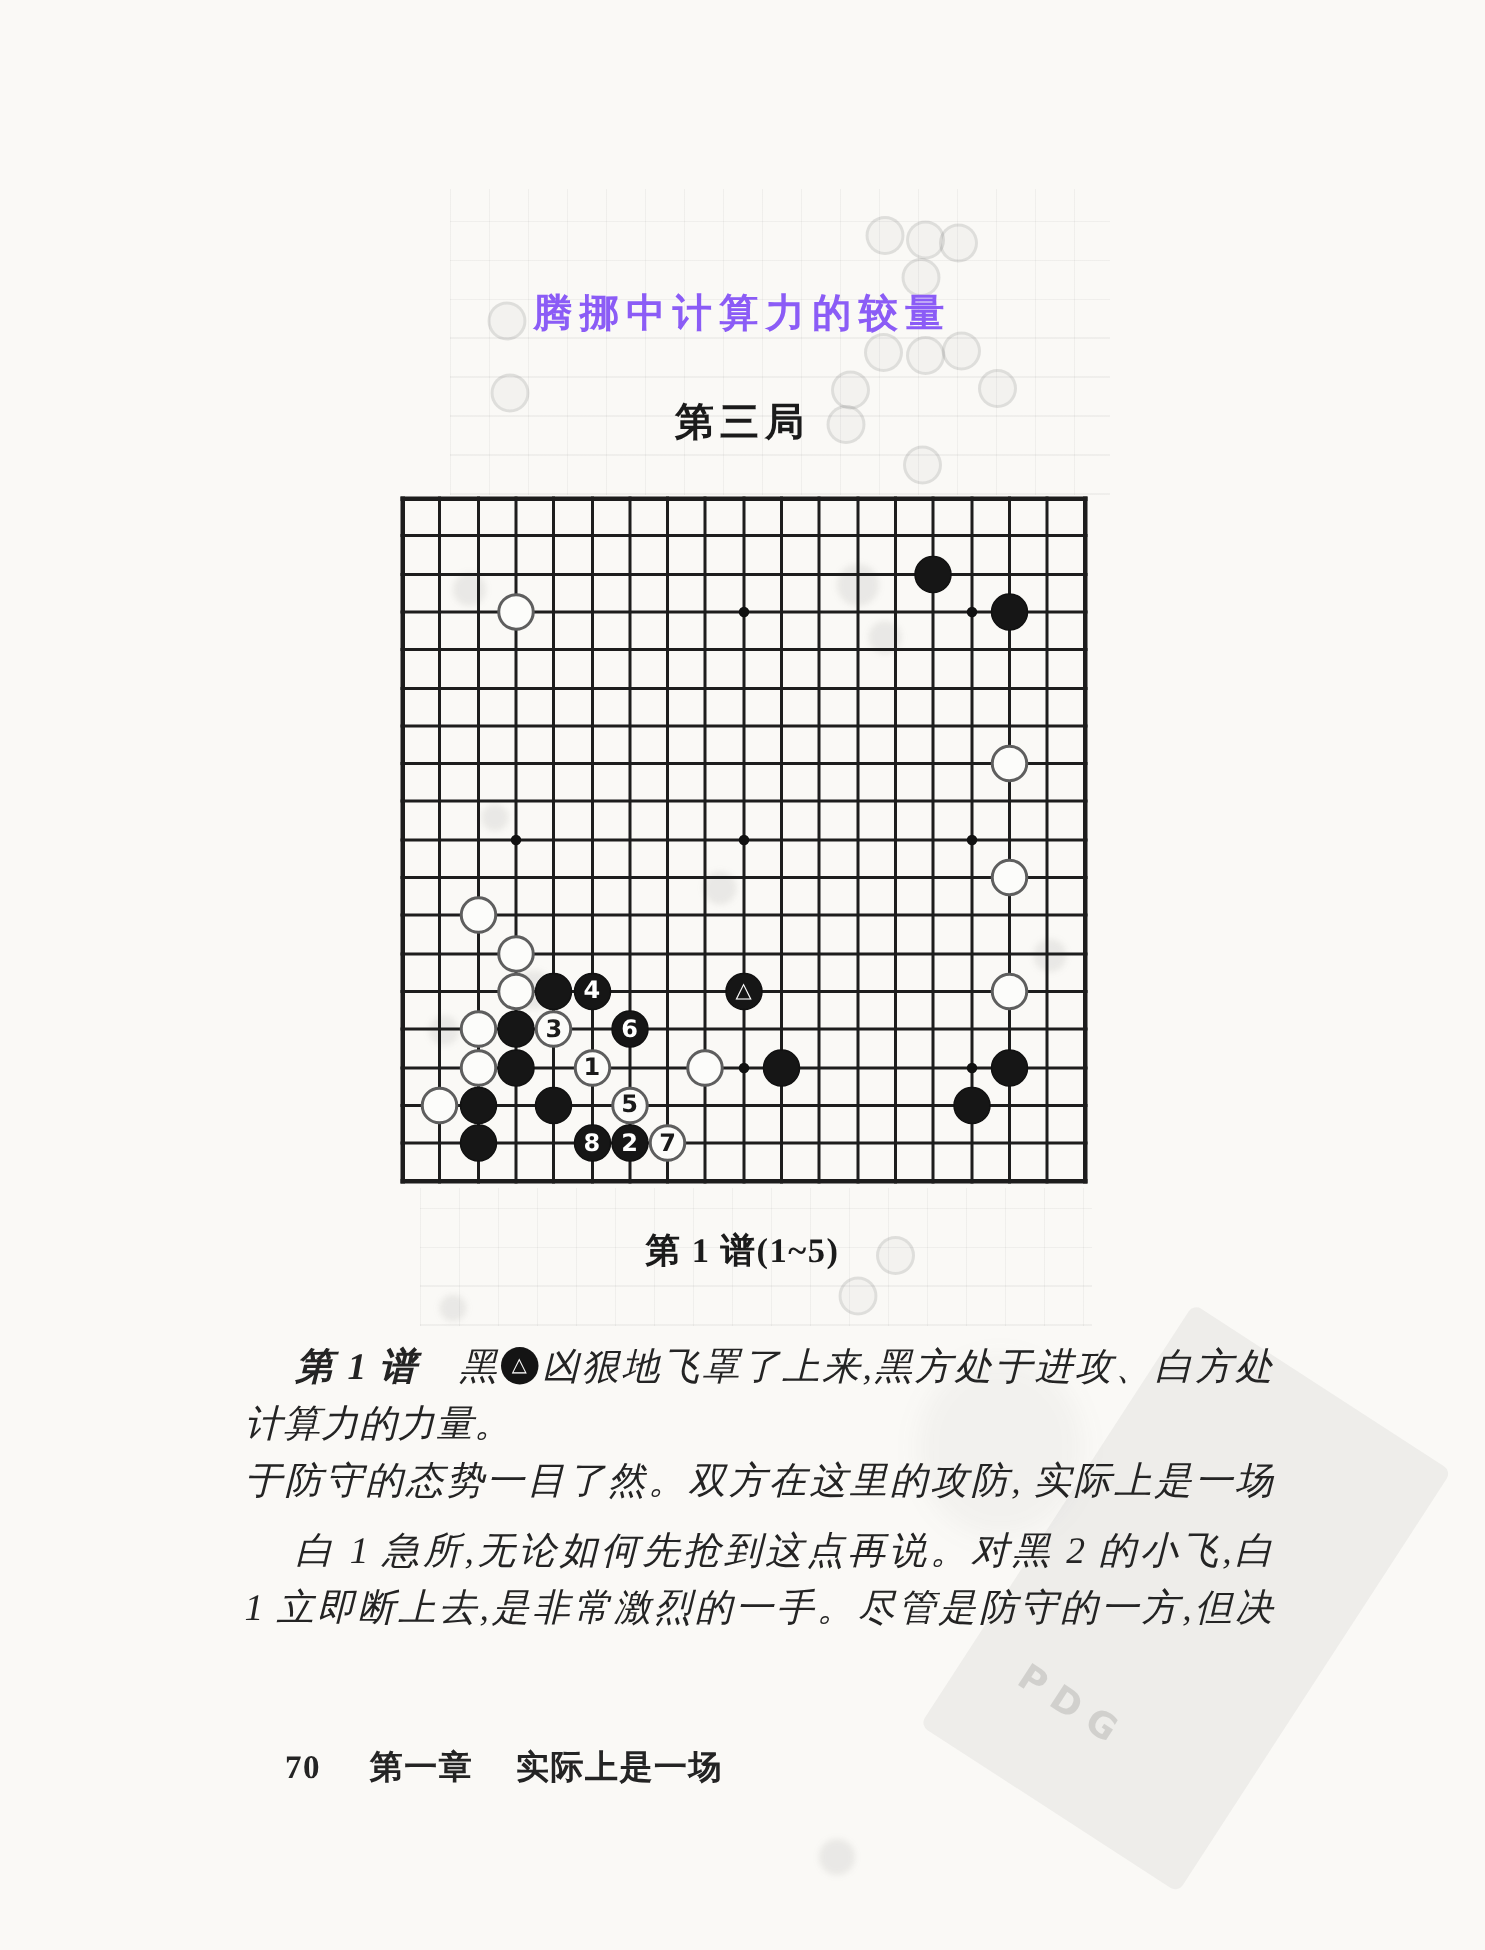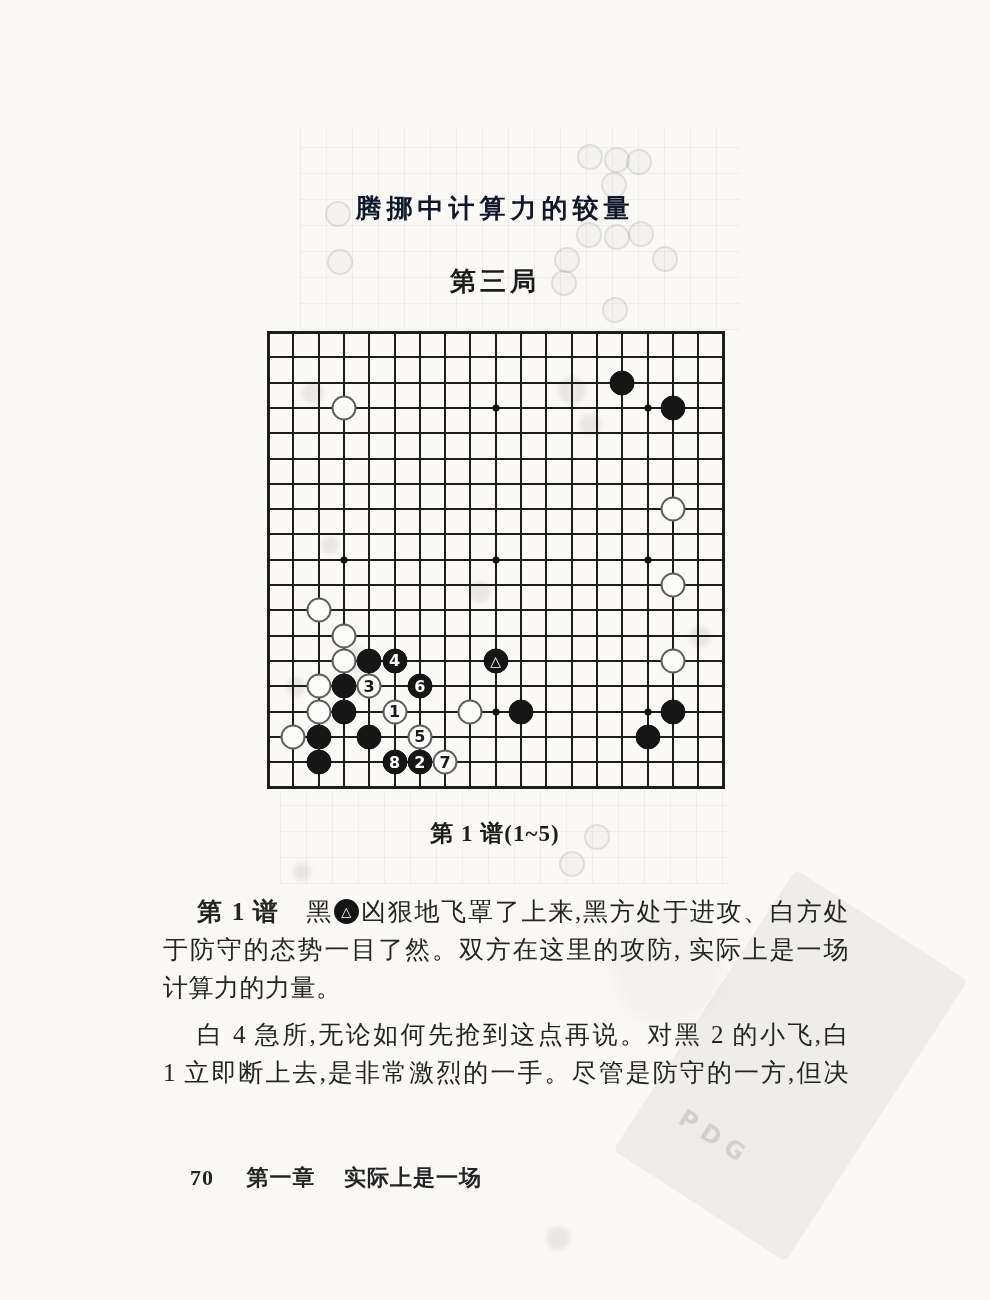--- a/index.html
+++ b/index.html
@@ -1,25 +1,25 @@
 <!DOCTYPE html>
 <html><head>
 <meta charset="utf-8">
 <style>
   html,body{margin:0;padding:0;}
   body{background:#e8e8e8;font-family:"Liberation Serif","DejaVu Serif",serif;}
   .page{position:relative;width:990px;height:1300px;margin:0 auto;background:#faf9f6;overflow:hidden;color:#222;}
 
   
   .intro-line{position:absolute;left:155px;top:120px;font-size:26px;font-weight:600;letter-spacing:2px;color:#1f1f1f;}
-  .section-title{position:absolute;left:0;top:191px;width:990px;text-align:center;font-size:26px;font-weight:700;letter-spacing:5px;color:#0f172a;}
+  .section-title{position:absolute;left:0;top:191px;width:990px;text-align:center;font-size:26px;font-weight:700;letter-spacing:5px;color:#8b5cf6;}
   .game-title{position:absolute;left:0;top:264px;width:990px;text-align:center;font-size:26px;font-weight:700;letter-spacing:4px;color:#1b1b1b;}
   .diagram-caption{position:absolute;left:0;top:818px;width:990px;text-align:center;font-size:23px;font-weight:700;letter-spacing:1px;color:#1b1b1b;}
 
-  .paragraphs{position:absolute;left:163px;top:893px;width:686px;font-size:25px;line-height:38px;color:#242424;letter-spacing:0.5px;}
+  .paragraphs{position:absolute;left:163px;top:893px;width:686px;font-size:25px;line-height:38px;color:#242424;letter-spacing:0.5px;font-style:italic;}
   .para{margin:0;}
   .para + .para{margin-top:9px;}
   .pline{height:38px;white-space:nowrap;}
   .pline.justify{white-space:normal;text-align:justify;text-align-last:justify;}
   .pline.indent{padding-left:34px;}
   .pline .b{font-weight:700;}
   .inline-stone{display:inline-block;width:25px;height:25px;border-radius:50%;background:#141414;vertical-align:-4px;position:relative;margin:0 1px;}
   .inline-stone .tri{position:absolute;left:0;top:0;width:100%;height:100%;display:flex;align-items:center;justify-content:center;color:#fff;font-size:13px;font-family:"DejaVu Sans","Liberation Sans",sans-serif;line-height:1;padding-bottom:1px;box-sizing:border-box;}
 
   .footer{position:absolute;left:190px;top:1163px;font-size:22px;font-weight:700;color:#242424;letter-spacing:1px;}
@@ -175,25 +175,25 @@
       <div class="stone black" style="left: 126.5px; top: 430.1px;">8</div>
       <div class="stone black" style="left: 151.8px; top: 430.1px;">2</div>
       <div class="stone white" style="left: 177.1px; top: 430.1px;">7</div>
     </div>
 
   <div class="diagram-caption">第 1 谱(1~5)</div>
 
   <div class="paragraphs" id="paragraphs">
       <div class="para">
         <div class="pline justify indent"><span class="b">第 1 谱</span><span>　黑</span><span class="inline-stone"><span class="tri">△</span></span><span>凶狠地飞罩了上来,黑方处于进攻、白方处</span></div>
+        <div class="pline"><span>计算力的力量。</span></div>
         <div class="pline justify"><span>于防守的态势一目了然。双方在这里的攻防, 实际上是一场</span></div>
-        <div class="pline"><span>计算力的力量。</span></div>
       </div>
       <div class="para">
-        <div class="pline justify indent"><span>白 4 急所,无论如何先抢到这点再说。对黑 2 的小飞,白</span></div>
+        <div class="pline justify indent"><span>白 1 急所,无论如何先抢到这点再说。对黑 2 的小飞,白</span></div>
         <div class="pline justify"><span>1 立即断上去,是非常激烈的一手。尽管是防守的一方,但决</span></div>
       </div>
     </div>
 
   <div class="footer">
     <span class="pgnum">70</span>
     <span class="chap">第一章</span>
     <span class="book">实际上是一场</span>
   </div>
 </div>

